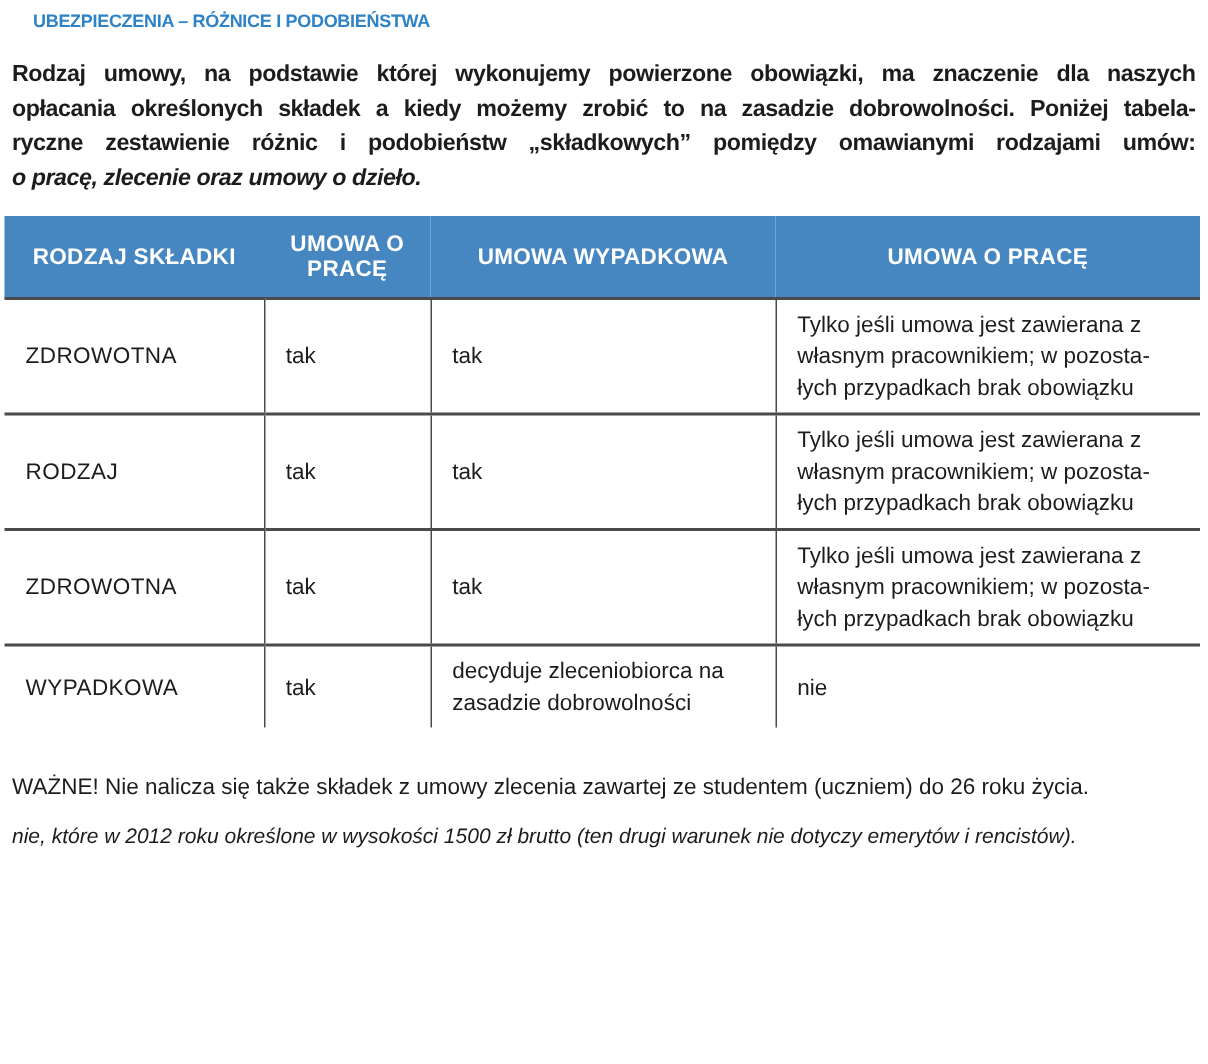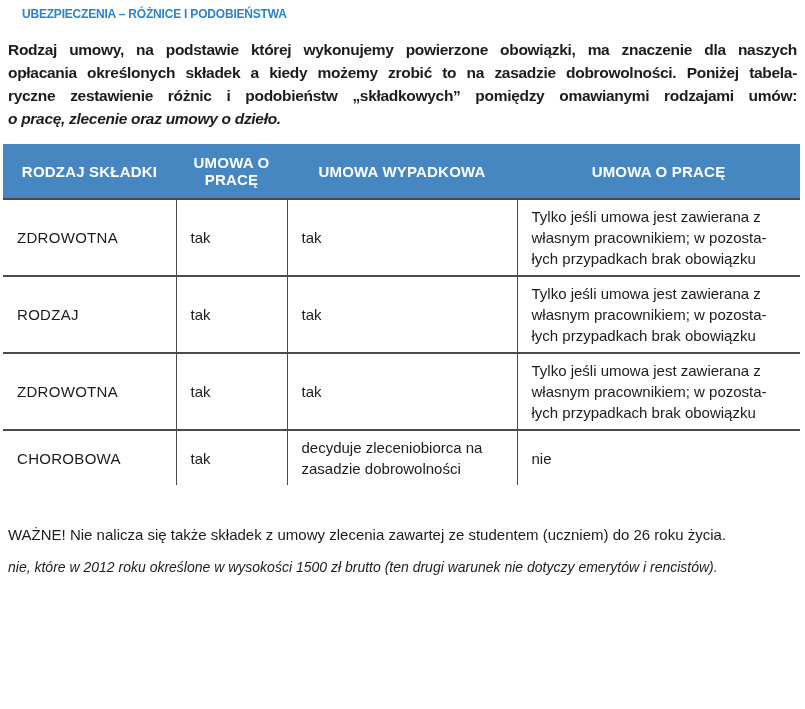--- a/index.html
+++ b/index.html
@@ -66,21 +66,21 @@
   }
   table.compare tbody tr + tr td {
     border-top: 2px solid var(--table-line, #4a4a4a);
   }
   table.compare tbody tr:nth-child(-n+3) td { height: 71px; }
   table.compare tbody tr:nth-child(n+4) td { height: 50px; }
   table.compare td.rowlabel {
     letter-spacing: 0.3px;
   }
   .important-note {
-    margin: 40px 8px 0 8px;
+    margin: 30px 8px 0 8px;
     font-size: 15px;
     line-height: 20px;
   }
   .footnote {
     margin: 13px 8px 0 8px;
     font-size: 14px;
     line-height: 19px;
   }
 </style>
 </head>
@@ -123,21 +123,21 @@
         <td>tak</td>
         <td>Tylko jeśli umowa jest zawierana z własnym pracownikiem; w pozosta­łych przypadkach brak obowiązku</td>
       </tr>
       <tr>
         <td class="rowlabel">ZDROWOTNA</td>
         <td>tak</td>
         <td>tak</td>
         <td>Tylko jeśli umowa jest zawierana z własnym pracownikiem; w pozosta­łych przypadkach brak obowiązku</td>
       </tr>
       <tr>
-        <td class="rowlabel">CHOROBOWA</td>
+        <td class="rowlabel">WYPADKOWA</td>
         <td>tak</td>
         <td>decyduje zleceniobiorca na zasadzie dobrowolności</td>
         <td>nie</td>
       </tr>
     </tbody>
 </table>
 
 <div class="important-note">WAŻNE! Nie nalicza się także składek z umowy zlecenia zawartej ze studentem (uczniem) do 26 roku życia.</div>
 
 <div class="footnote">

